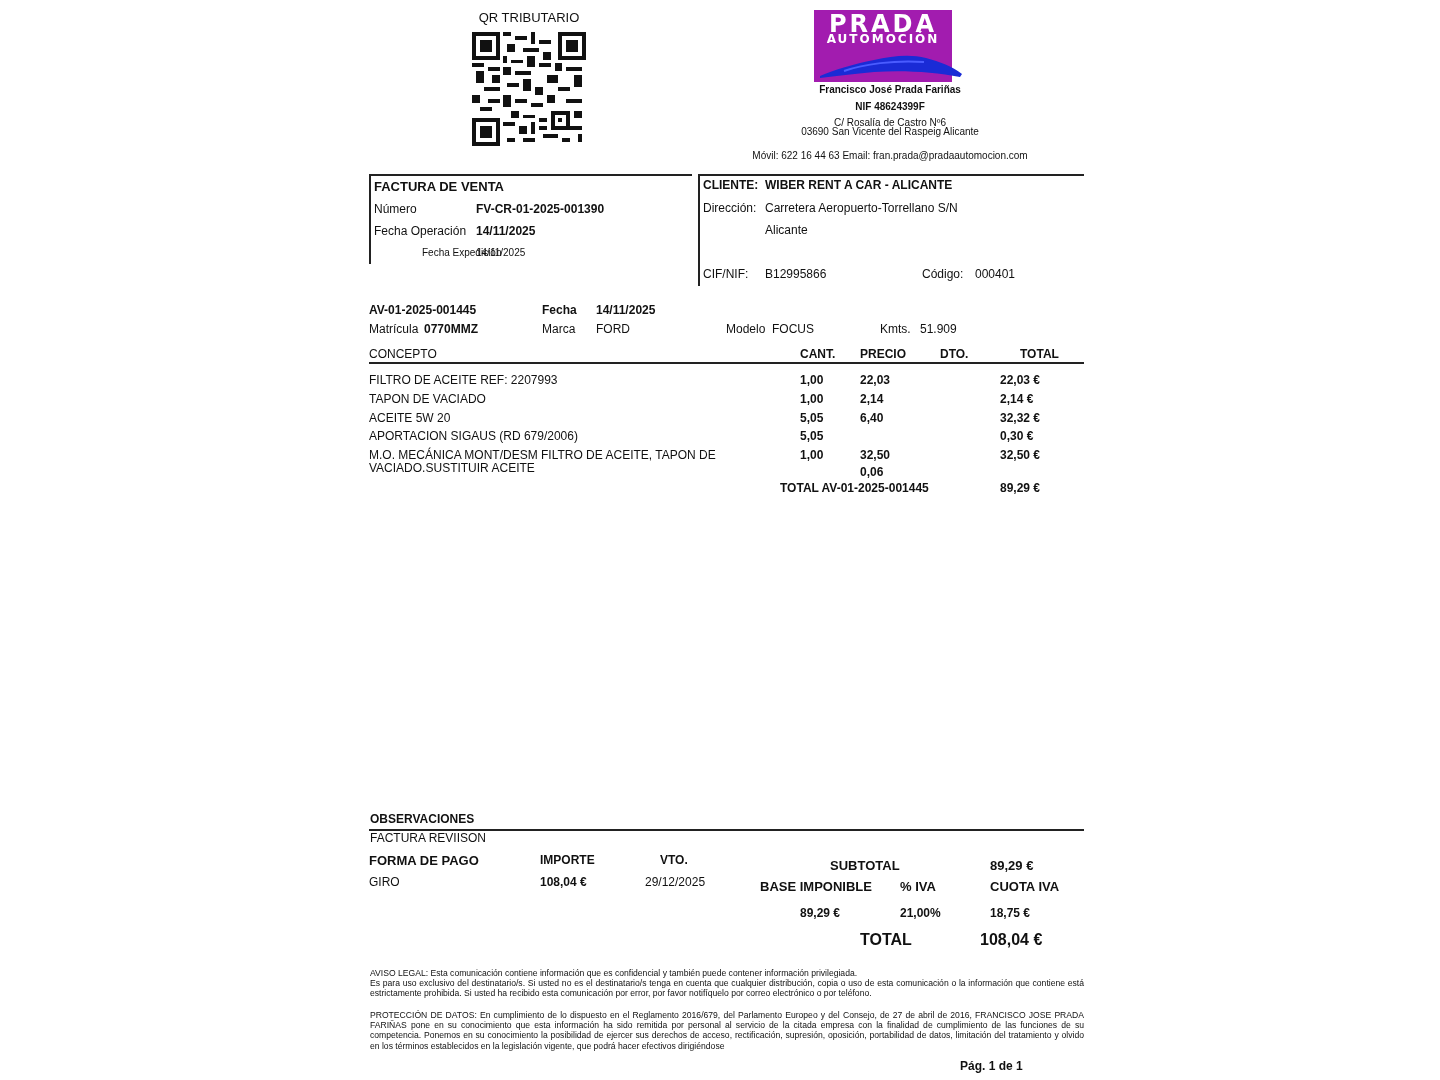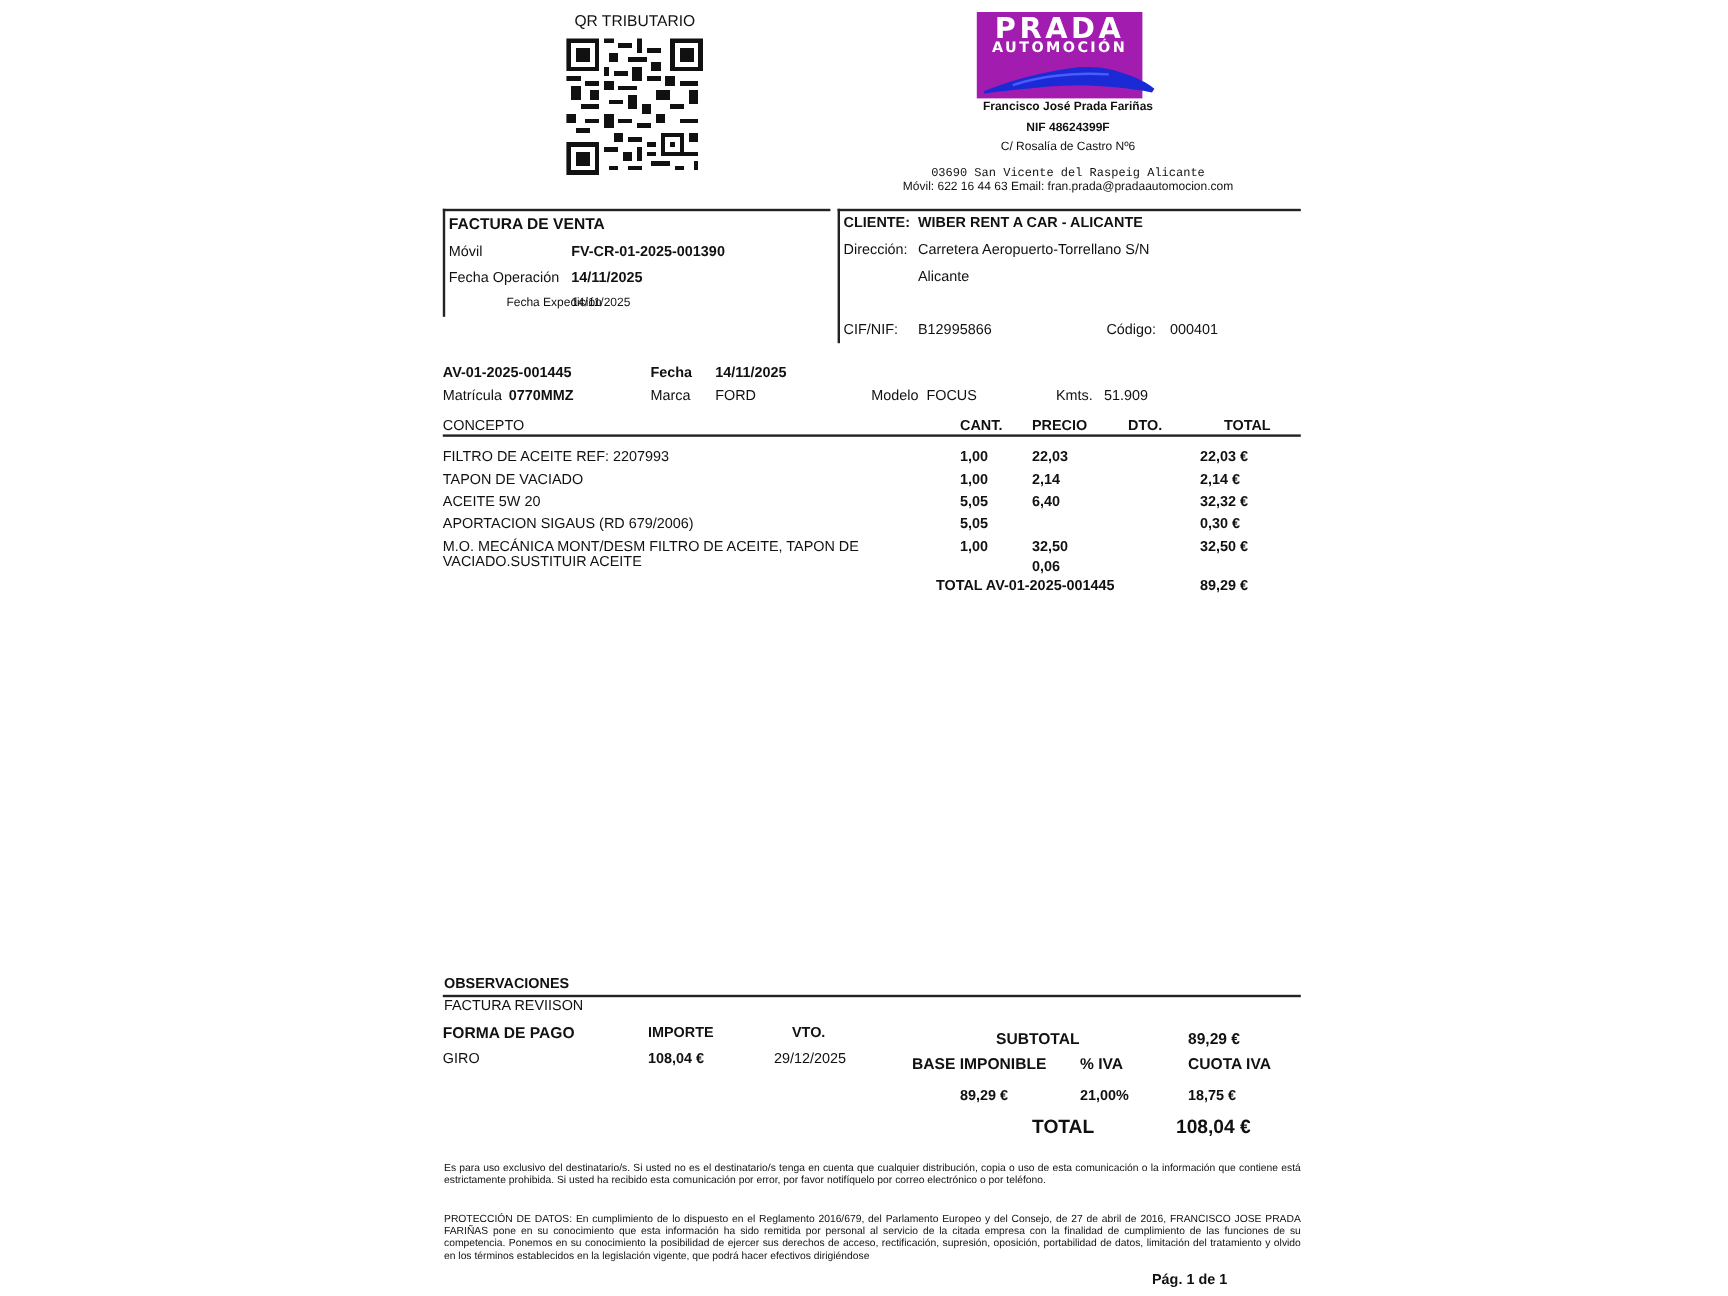--- a/index.html
+++ b/index.html
@@ -95,27 +95,27 @@
   <div class="t2">AUTOMOCIÓN</div>
   <svg width="154" height="38" viewBox="0 0 154 38">
     <path d="M6 32 C20 26 40 20 60 16 C78 12 96 10 112 14 C126 18 138 22 148 30 L146 33 C120 28 90 26 60 28 C40 30 22 32 6 34 Z" fill="#1a2bd6"></path>
     <path d="M30 27 C50 20 80 16 110 18" stroke="#4a5cff" stroke-width="2" fill="none"></path>
   </svg>
 </div>
 
 <div class="abs s10 b" style="left:740px;width:300px;top:84px;text-align:center;">Francisco José Prada Fariñas</div>
 <div class="abs s10 b" style="left:740px;width:300px;top:101px;text-align:center;">NIF 48624399F</div>
 <div class="abs s10" style="left:740px;width:300px;top:117px;text-align:center;">C/ Rosalía de Castro Nº6</div>
-<div class="abs s10" style="left:740px;width:300px;top:140px;text-align:center;font-family:Liberation Mono, monospace;">03690 San Vicente del Raspeig Alicante</div>
+<div class="abs s10" style="left:740px;width:300px;top:126px;text-align:center;">03690 San Vicente del Raspeig Alicante</div>
 <div class="abs s10" style="left:740px;width:300px;top:150px;text-align:center;">Móvil: 622 16 44 63 Email: fran.prada@pradaautomocion.com</div>
 
 <div class="line" style="left:369px;top:174px;width:323px;height:1.5px;"></div>
 <div class="line" style="left:369px;top:174px;width:1.5px;height:90px;"></div>
 <div class="abs s13 b" style="left:374px;top:179px;">FACTURA DE VENTA</div>
-<div class="abs s12" style="left:374px;top:202px;">Móvil</div>
+<div class="abs s12" style="left:374px;top:202px;">Número</div>
 <div class="abs s12 b" style="left:476px;top:202px;">FV-CR-01-2025-001390</div>
 <div class="abs s12" style="left:374px;top:224px;">Fecha Operación</div>
 <div class="abs s12 b" style="left:476px;top:224px;">14/11/2025</div>
 <div class="abs s10" style="left:374px;top:247px;margin-left:48px;">Fecha Expedición</div>
 <div class="abs s10" style="left:476px;top:247px;">14/11/2025</div>
 
 <div class="line" style="left:698px;top:174px;width:386px;height:1.5px;"></div>
 <div class="line" style="left:698px;top:174px;width:1.5px;height:112px;"></div>
 <div class="abs s12 b" style="left:703px;top:178px;">CLIENTE:</div>
 <div class="abs s12 b" style="left:765px;top:178px;">WIBER RENT A CAR - ALICANTE</div>
@@ -196,17 +196,18 @@
 <div class="abs s13 b r" style="left:760px;width:133px;top:879px;">BASE IMPONIBLE</div>
 <div class="abs s13 b r" style="left:900px;width:55px;top:879px;">% IVA</div>
 <div class="abs s13 b r" style="left:990px;width:93px;top:879px;">CUOTA IVA</div>
 <div class="abs s12 r" style="left:800px;width:91px;top:906px;">89,29 €</div>
 <div class="abs s12 r" style="left:900px;width:54px;top:906px;">21,00%</div>
 <div class="abs s12 r" style="left:990px;width:91px;top:906px;">18,75 €</div>
 <div class="abs s16 b r" style="left:860px;width:94px;top:931px;">TOTAL</div>
 <div class="abs s16 b r" style="left:980px;width:101px;top:931px;">108,04 €</div>
 
 <div class="legal" style="top:968px;">
+  <div>AVISO LEGAL: Esta comunicación contiene información que es confidencial y también puede contener información privilegiada.</div>
   <div>Es para uso exclusivo del destinatario/s. Si usted no es el destinatario/s tenga en cuenta que cualquier distribución, copia o uso de esta comunicación o la información que contiene está estrictamente prohibida. Si usted ha recibido esta comunicación por error, por favor notifíquelo por correo electrónico o por teléfono.</div>
 </div>
 <div class="legal" style="top:1010px;">PROTECCIÓN DE DATOS: En cumplimiento de lo dispuesto en el Reglamento 2016/679, del Parlamento Europeo y del Consejo, de 27 de abril de 2016, FRANCISCO JOSE PRADA FARIÑAS pone en su conocimiento que esta información ha sido remitida por personal al servicio de la citada empresa con la finalidad de cumplimiento de las funciones de su competencia. Ponemos en su conocimiento la posibilidad de ejercer sus derechos de acceso, rectificación, supresión, oposición, portabilidad de datos, limitación del tratamiento y olvido en los términos establecidos en la legislación vigente, que podrá hacer efectivos dirigiéndose</div>
 
 <div class="abs s12 r" style="left:960px;width:123px;top:1059px;">Pág. 1 de 1</div>
 
 </body></html>

